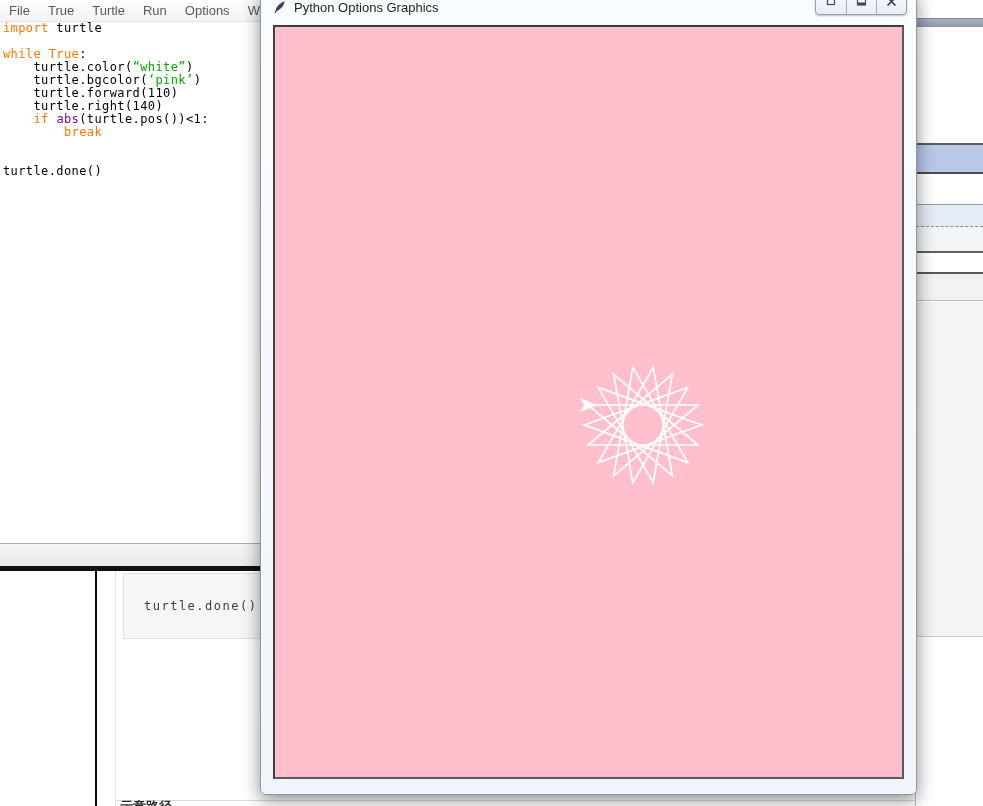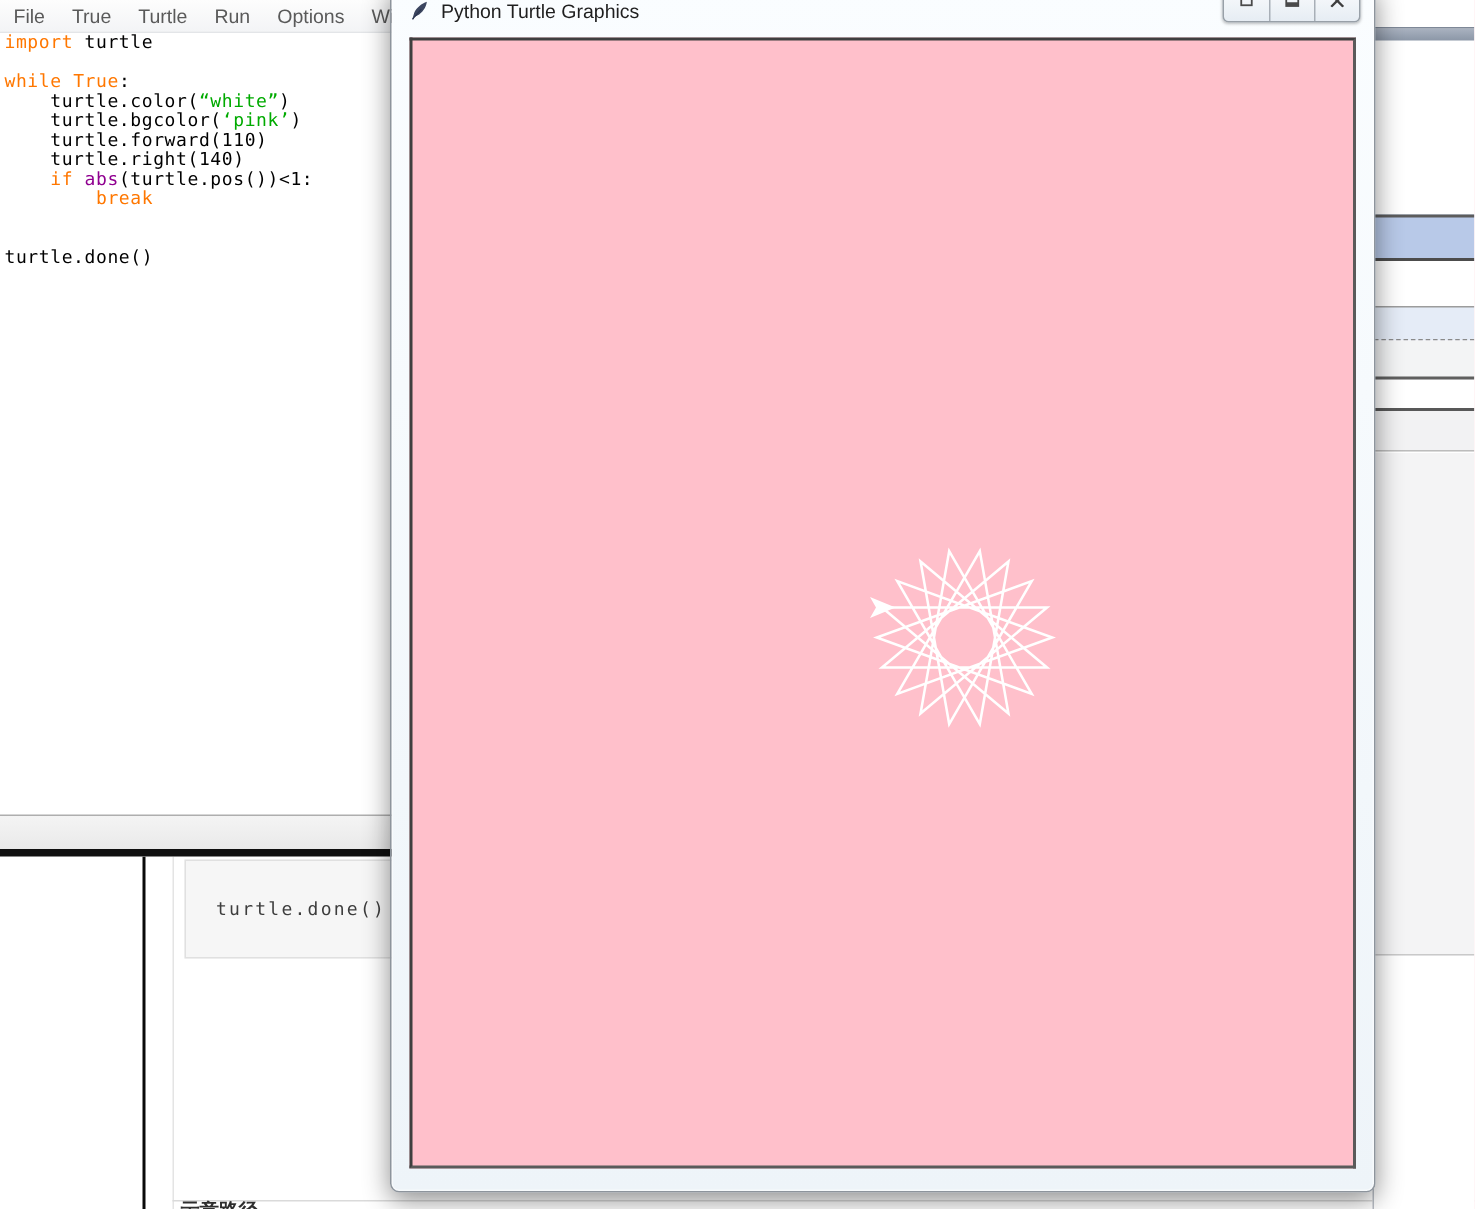--- a/index.html
+++ b/index.html
@@ -110,21 +110,21 @@
   </div>
 
   <div class="turtle-window">
     <div class="titlebar">
       <span class="feather-icon">
         <svg viewBox="0 0 16 16" width="14" height="15">
           <path d="M13.2 0.8 C9.4 2.0 5.4 5.2 3.6 9.2 L2.1 14.2 L3.2 14.0 C3.8 11.4 5.4 11.8 7.4 10.4 C10.8 8.0 13.0 4.0 13.2 0.8 Z" fill="#3c4660"></path>
           <path d="M2.3 14.0 L9.0 6.4" stroke="#2c3550" stroke-width="0.9" fill="none"></path>
         </svg>
       </span>
-      <span class="win-title">Python Turtle Graphics</span>
+      <span class="win-title">Python Options Graphics</span>
       <div class="caption-buttons">
           <div class="caption-btn">
             <span><svg width="11" height="9" viewBox="0 0 11 9">
                 <rect x="1.5" y="1.5" width="7" height="6" fill="none" stroke="#4a4a4a" stroke-width="1.2"></rect>
               </svg></span>
           </div>
           <div class="caption-btn">
             <span><svg width="11" height="9" viewBox="0 0 11 9">
                 <rect x="1.5" y="1" width="8" height="7" fill="none" stroke="#4a4a4a" stroke-width="1.2"></rect>
                 <rect x="1.5" y="5.5" width="8" height="2.5" fill="#4a4a4a"></rect>

